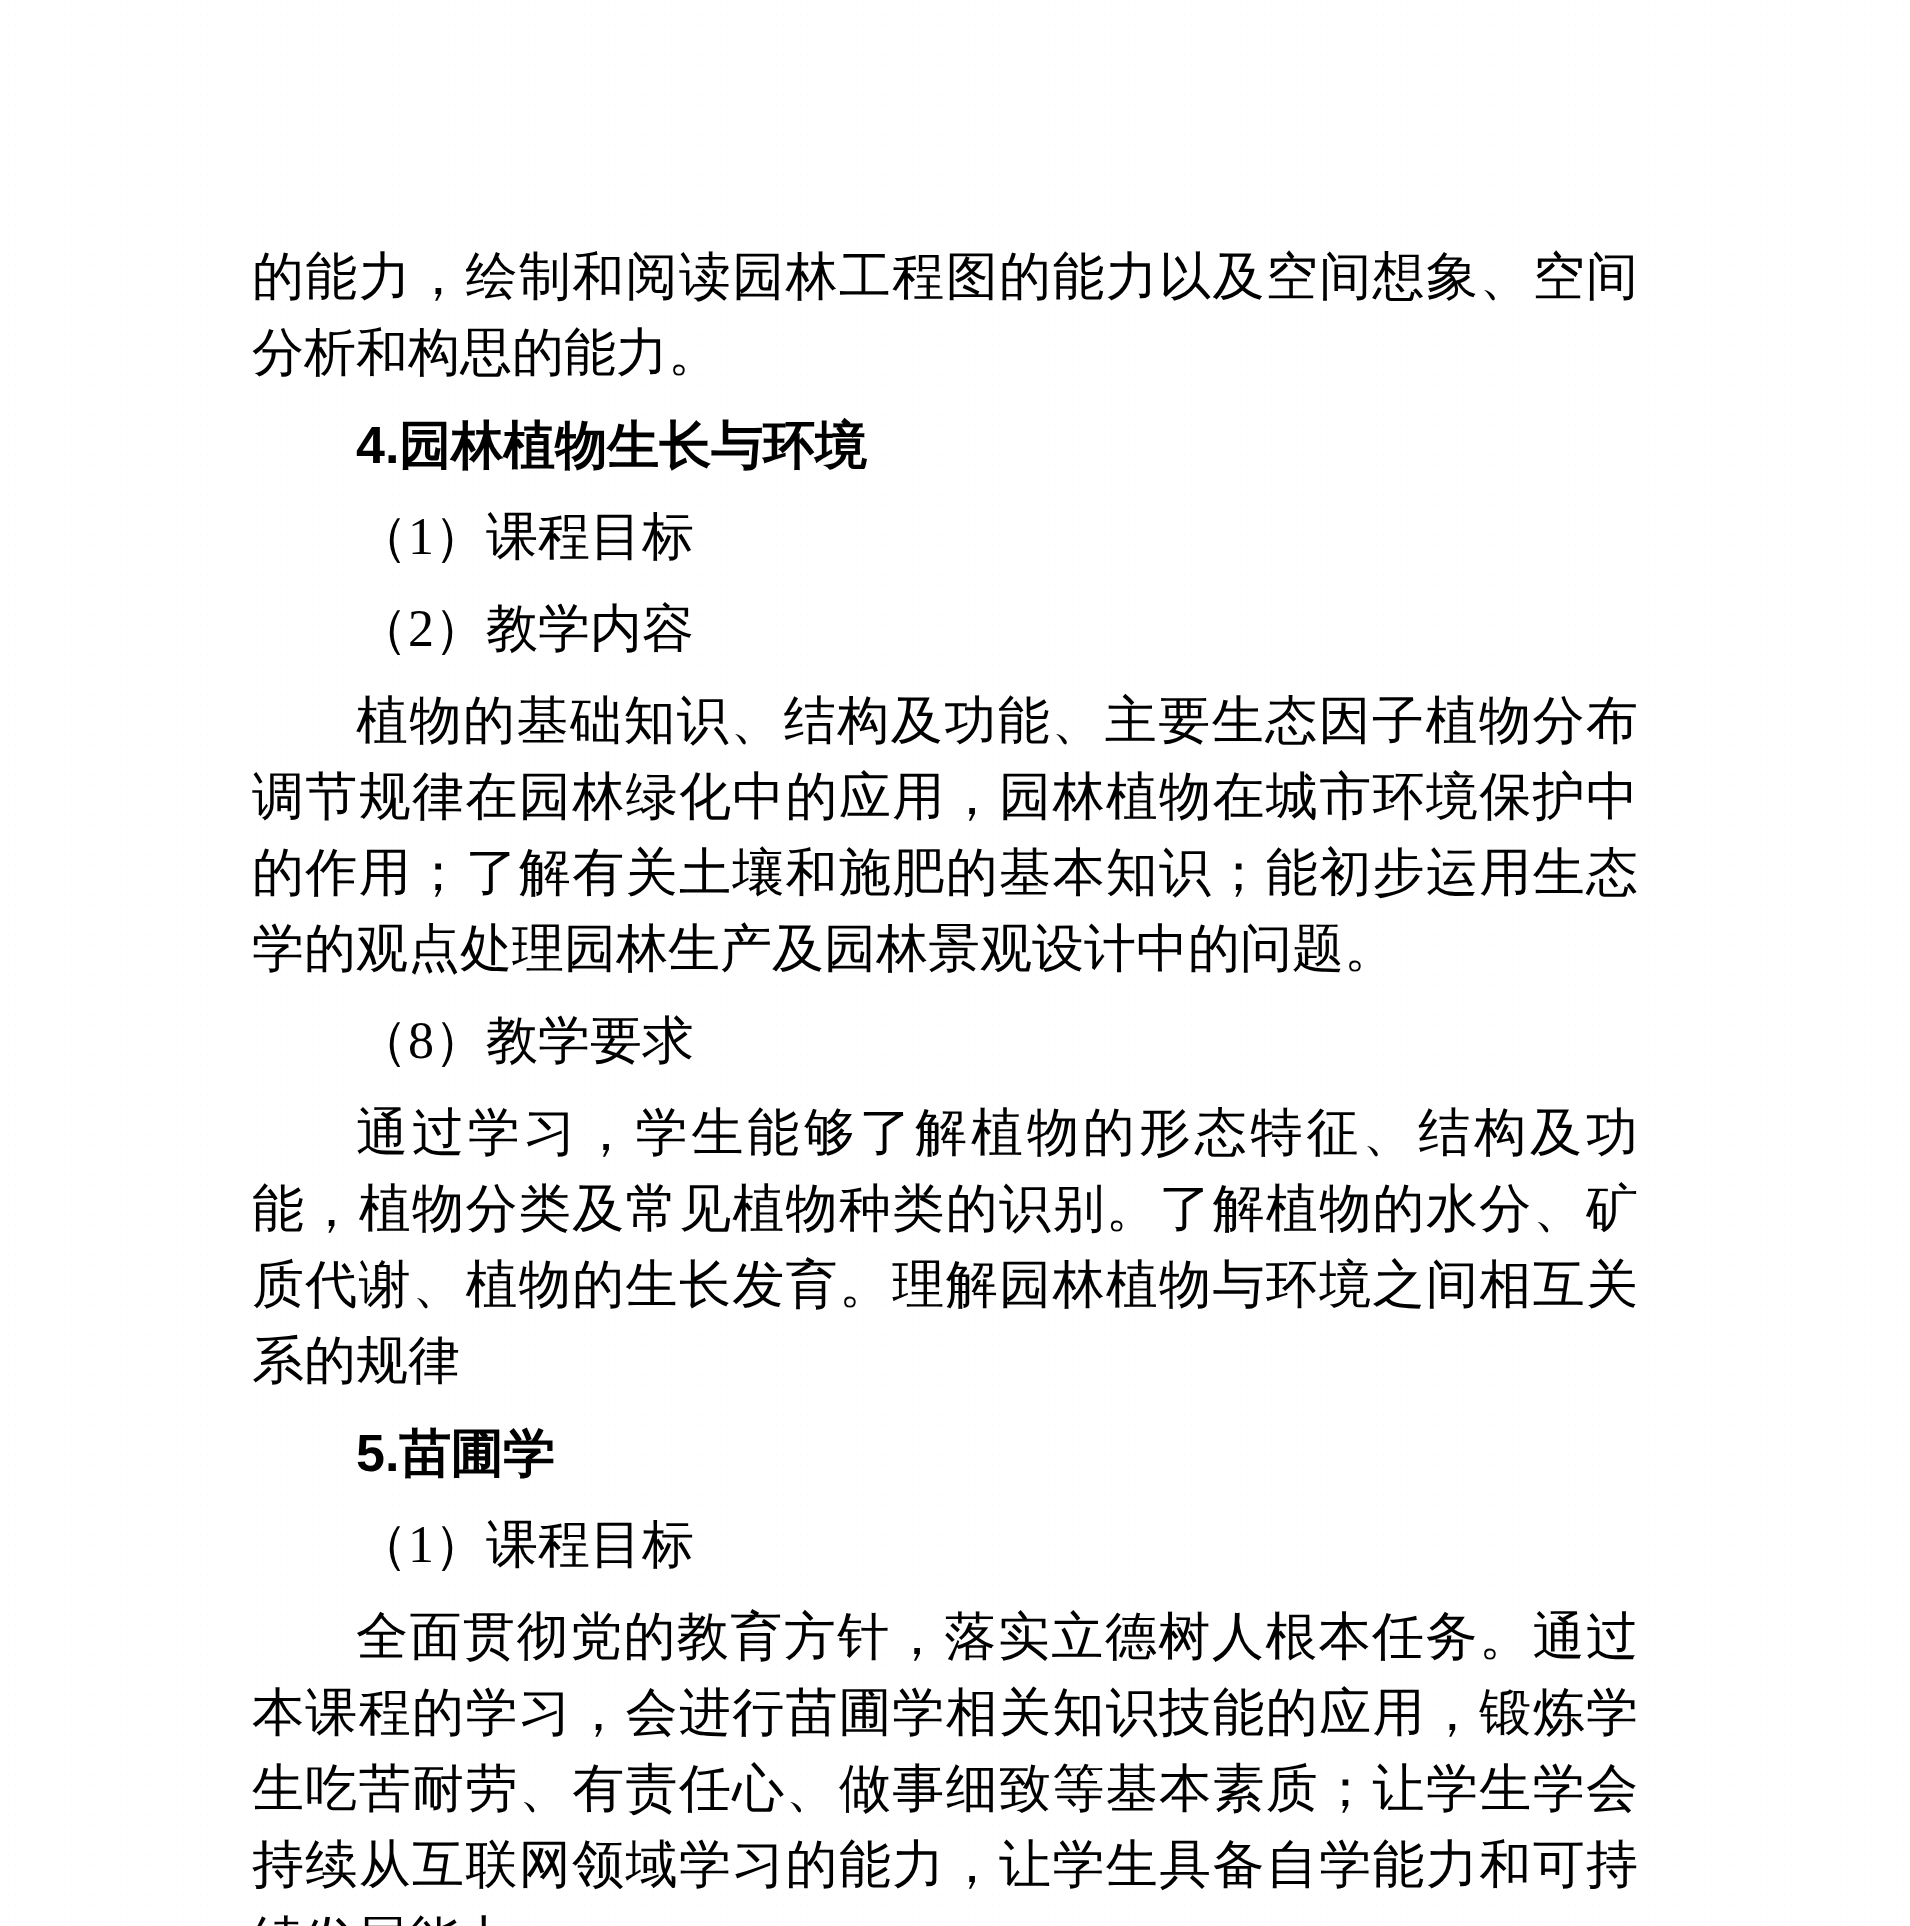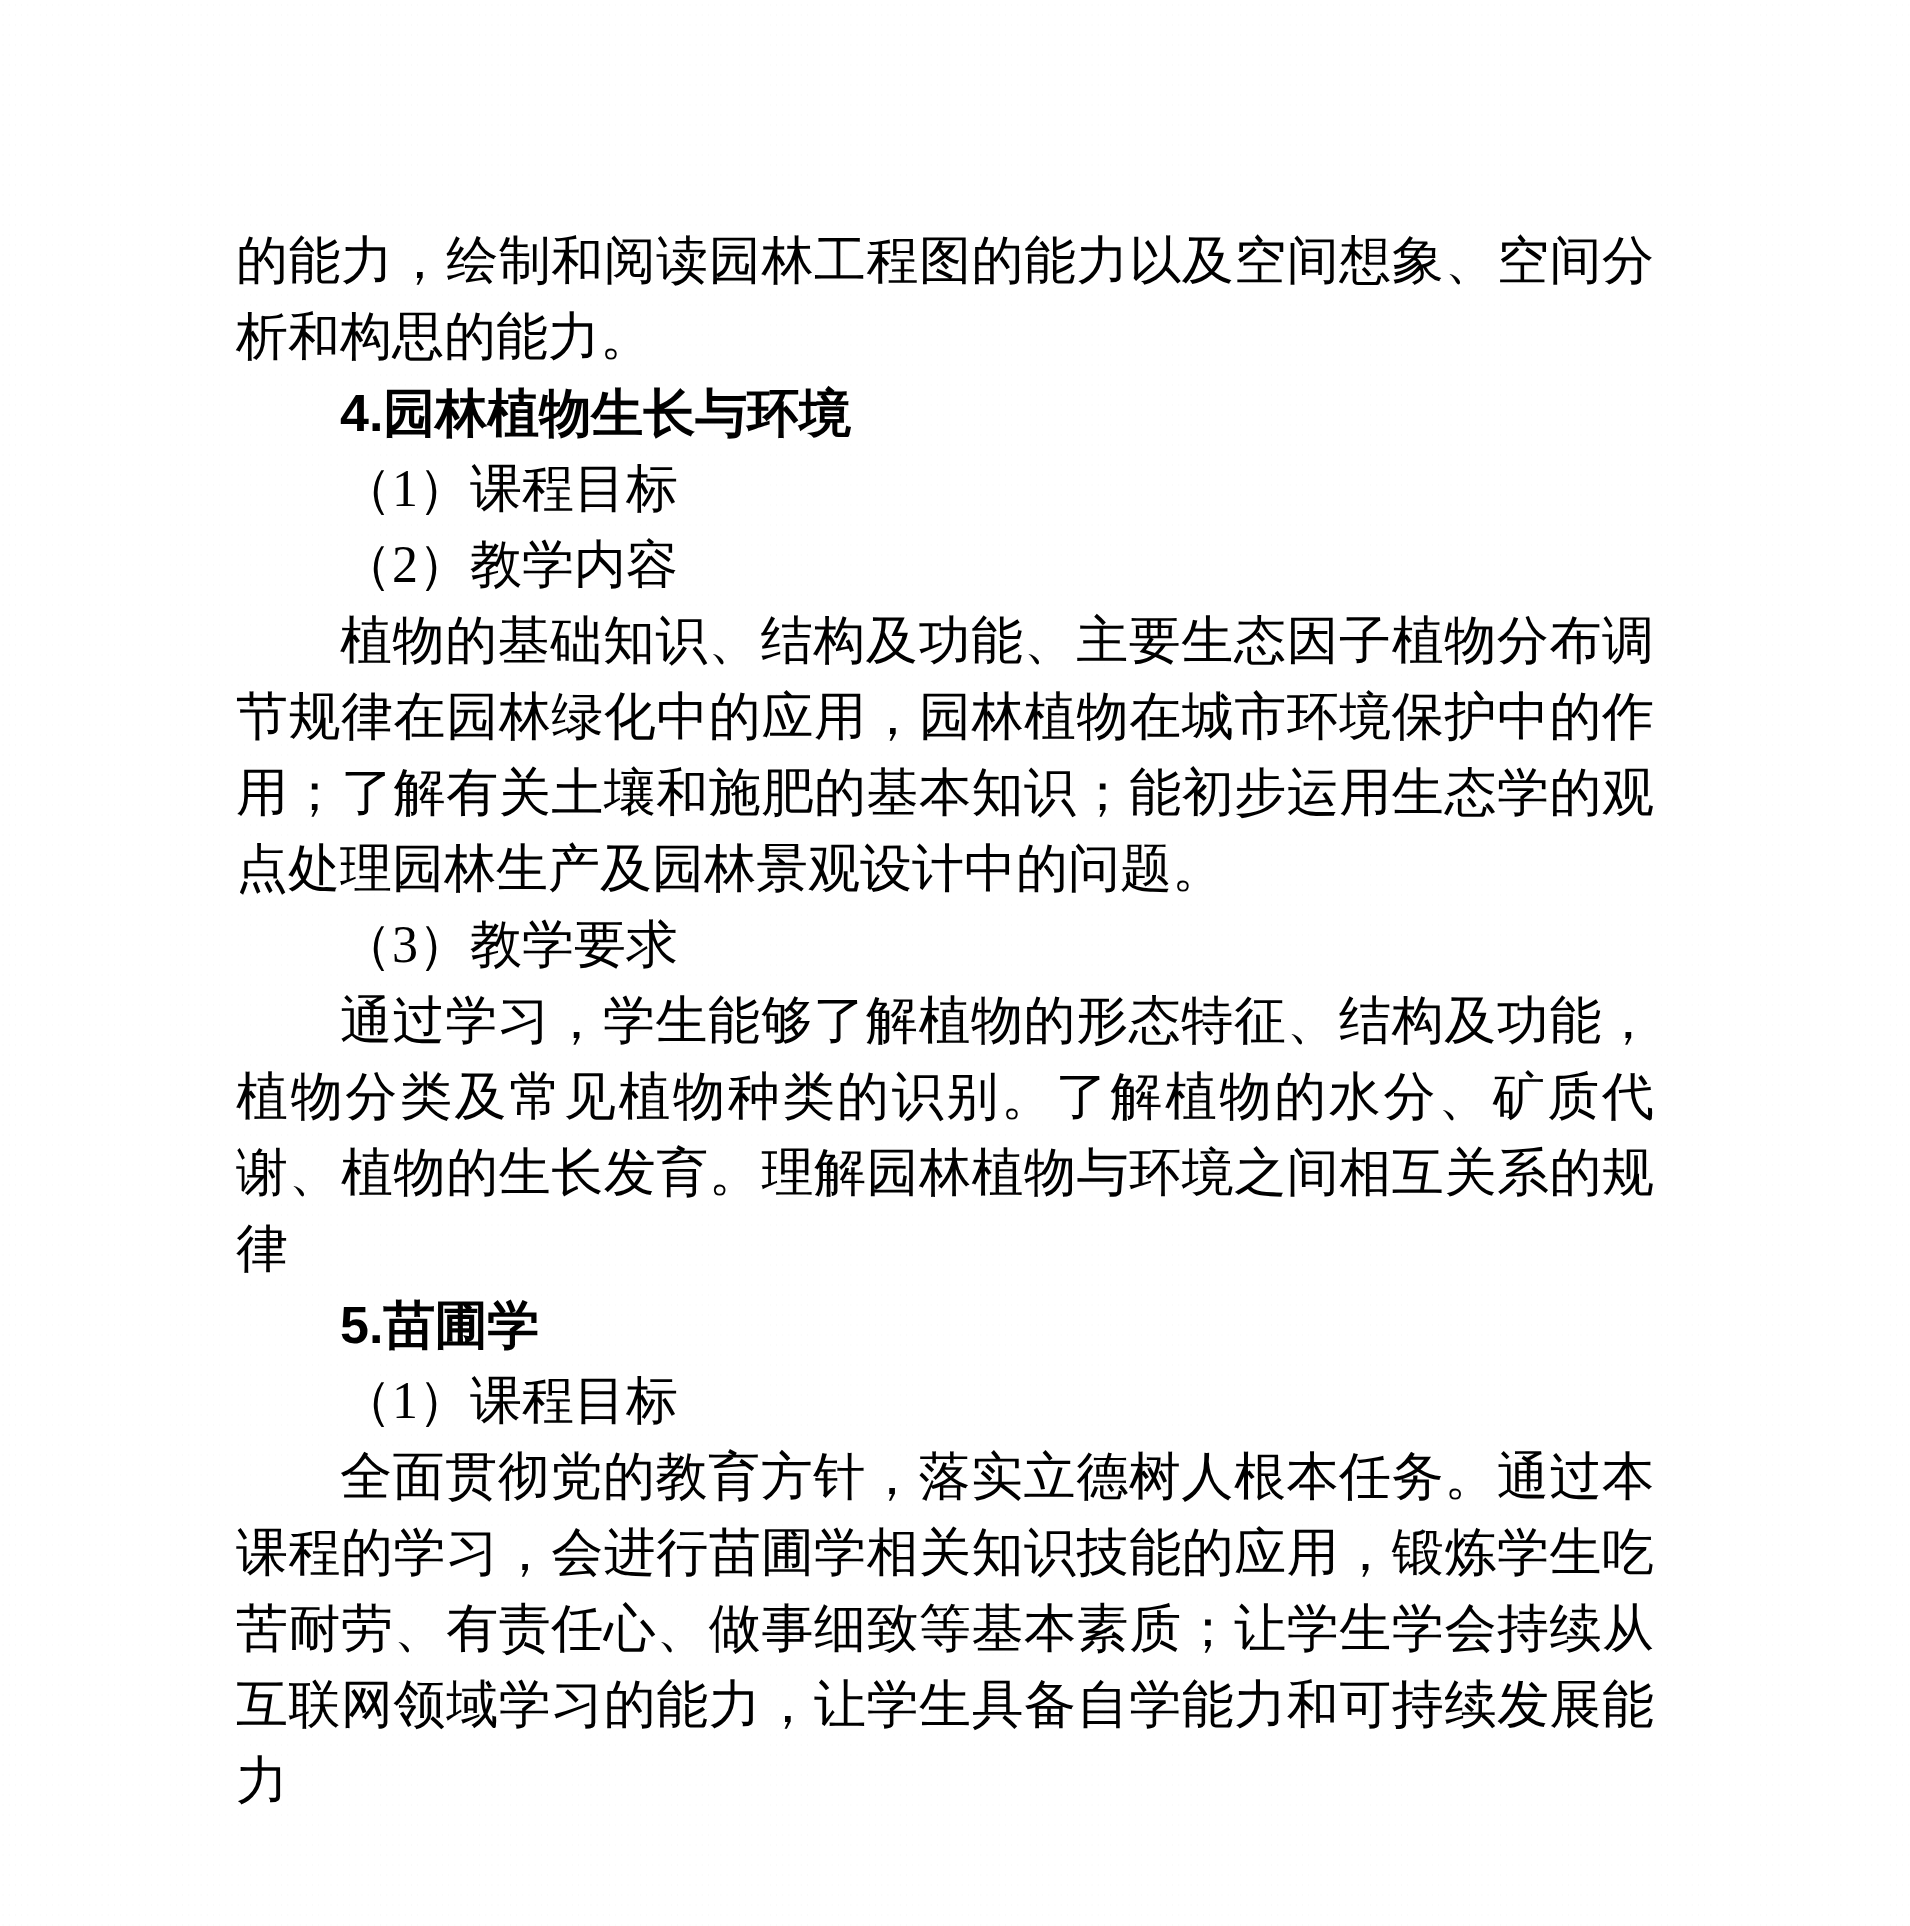--- a/index.html
+++ b/index.html
@@ -29,41 +29,41 @@
   .text-block{
     position:absolute;
     left:236px;top:223px;width:1418px;
     font-size:52px;
     line-height:76px;
     color:#000000;
     text-align:justify;
     text-justify:inter-ideograph;
     letter-spacing:0;
   }
-  .text-block p{margin:0;padding:0;text-indent:2em;}
+  .text-block p{margin:16px;padding:0;text-indent:2em;}
   .text-block p.no-indent{text-indent:0;}
   .text-block p.heading{
     font-weight:bold;
     font-family:"Liberation Sans","DejaVu Sans",sans-serif;
   }
 </style>
 </head>
 <body>
 
 <div class="page">
   <div class="wm-dots"></div>
   <div class="wm-diag"></div>
 
   <div class="text-block">
     <p class="no-indent">的能力，绘制和阅读园林工程图的能力以及空间想象、空间分析和构思的能力。</p>
     <p class="heading">4.园林植物生长与环境</p>
     <p>（1）课程目标</p>
     <p>（2）教学内容</p>
     <p>植物的基础知识、结构及功能、主要生态因子植物分布调节规律在园林绿化中的应用，园林植物在城市环境保护中的作用；了解有关土壤和施肥的基本知识；能初步运用生态学的观点处理园林生产及园林景观设计中的问题。</p>
-    <p>（3）教学要求</p>
+    <p>（8）教学要求</p>
     <p>通过学习，学生能够了解植物的形态特征、结构及功能，植物分类及常见植物种类的识别。了解植物的水分、矿质代谢、植物的生长发育。理解园林植物与环境之间相互关系的规律</p>
     <p class="heading">5.苗圃学</p>
     <p>（1）课程目标</p>
     <p>全面贯彻党的教育方针，落实立德树人根本任务。通过本课程的学习，会进行苗圃学相关知识技能的应用，锻炼学生吃苦耐劳、有责任心、做事细致等基本素质；让学生学会持续从互联网领域学习的能力，让学生具备自学能力和可持续发展能力</p>
 
   </div>
 
 </div>
 
 

